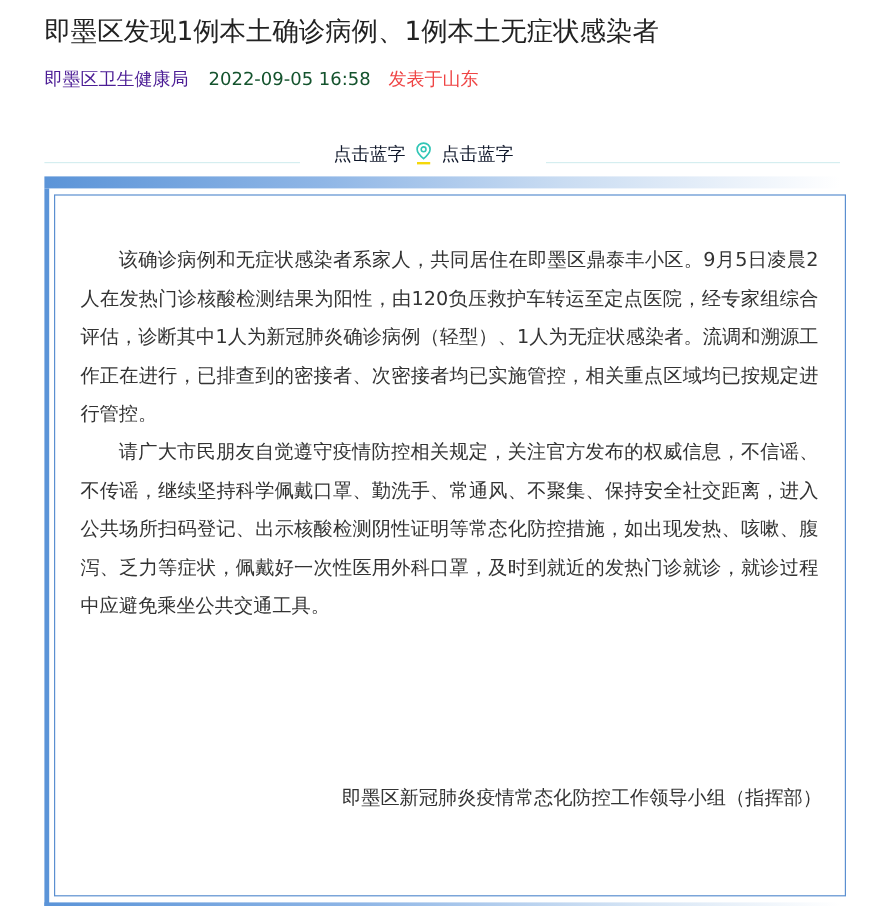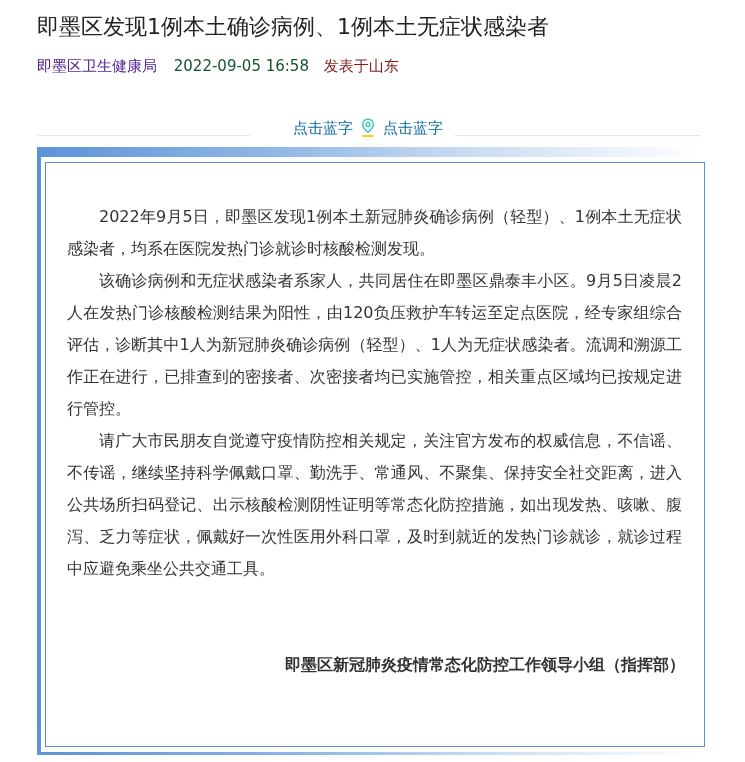--- a/index.html
+++ b/index.html
@@ -37,44 +37,44 @@
     }
     .meta .author {
       color: #4c1d95;
       margin-right: 12px;
     }
     .meta .date {
       color: #14532d;
       margin-right: 10px;
     }
     .meta .location {
-      color: #7f1d1d;
+      color: #ef4444;
     }
     .follow-banner {
       position: absolute;
       left: 37px;
       top: 114px;
       width: 663px;
       height: 28px;
     }
     .follow-banner .line {
       position: absolute;
       top: 21px;
       height: 1px;
       background: #d5eef0;
     }
     .follow-banner .line.left { left: 0; width: 213px; }
     .follow-banner .line.right { left: 418px; right: 0; }
     .follow-banner .label {
       position: absolute;
-      left: 256px;
+      left: 241px;
       top: 4px;
       font-size: 15px;
       line-height: 20px;
-      color: #0369a1;
+      color: #0f172a;
       white-space: nowrap;
       display: flex;
       align-items: center;
     }
     .follow-banner .pin {
       display: inline-block;
       width: 14px;
       height: 20px;
       margin: 0 8px;
       position: relative;
@@ -130,21 +130,20 @@
       position: absolute;
       right: 60px;
       top: 648px;
       text-align: right;
       font-size: 16px;
       line-height: 33px;
       color: #333333;
     }
     .signoff div {
       white-space: nowrap;
-      font-weight: bold;
     }
   </style>
 </head>
 <body>
 
 <h1 class="title">即墨区发现1例本土确诊病例、1例本土无症状感染者</h1>
 
 <div class="meta">
   <span class="author">即墨区卫生健康局</span>
   <span class="date">2022-09-05 16:58</span>
@@ -166,20 +165,19 @@
   </div>
   <div class="line right"></div>
 </div>
 
 <div class="gradient-bar"></div>
 <div class="outer-left"></div>
 <div class="outer-bottom"></div>
 <div class="content-box"></div>
 
 <div class="article">
-  <p>2022年9月5日，即墨区发现1例本土新冠肺炎确诊病例（轻型）、1例本土无症状感染者，均系在医院发热门诊就诊时核酸检测发现。</p>
   <p>该确诊病例和无症状感染者系家人，共同居住在即墨区鼎泰丰小区。9月5日凌晨2人在发热门诊核酸检测结果为阳性，由120负压救护车转运至定点医院，经专家组综合评估，诊断其中1人为新冠肺炎确诊病例（轻型）、1人为无症状感染者。流调和溯源工作正在进行，已排查到的密接者、次密接者均已实施管控，相关重点区域均已按规定进行管控。</p>
   <p>请广大市民朋友自觉遵守疫情防控相关规定，关注官方发布的权威信息，不信谣、不传谣，继续坚持科学佩戴口罩、勤洗手、常通风、不聚集、保持安全社交距离，进入公共场所扫码登记、出示核酸检测阴性证明等常态化防控措施，如出现发热、咳嗽、腹泻、乏力等症状，佩戴好一次性医用外科口罩，及时到就近的发热门诊就诊，就诊过程中应避免乘坐公共交通工具。</p>
 </div>
 
 <div class="signoff">
   <div>即墨区新冠肺炎疫情常态化防控工作领导小组（指挥部）</div>
 </div>
 
 </body></html>

